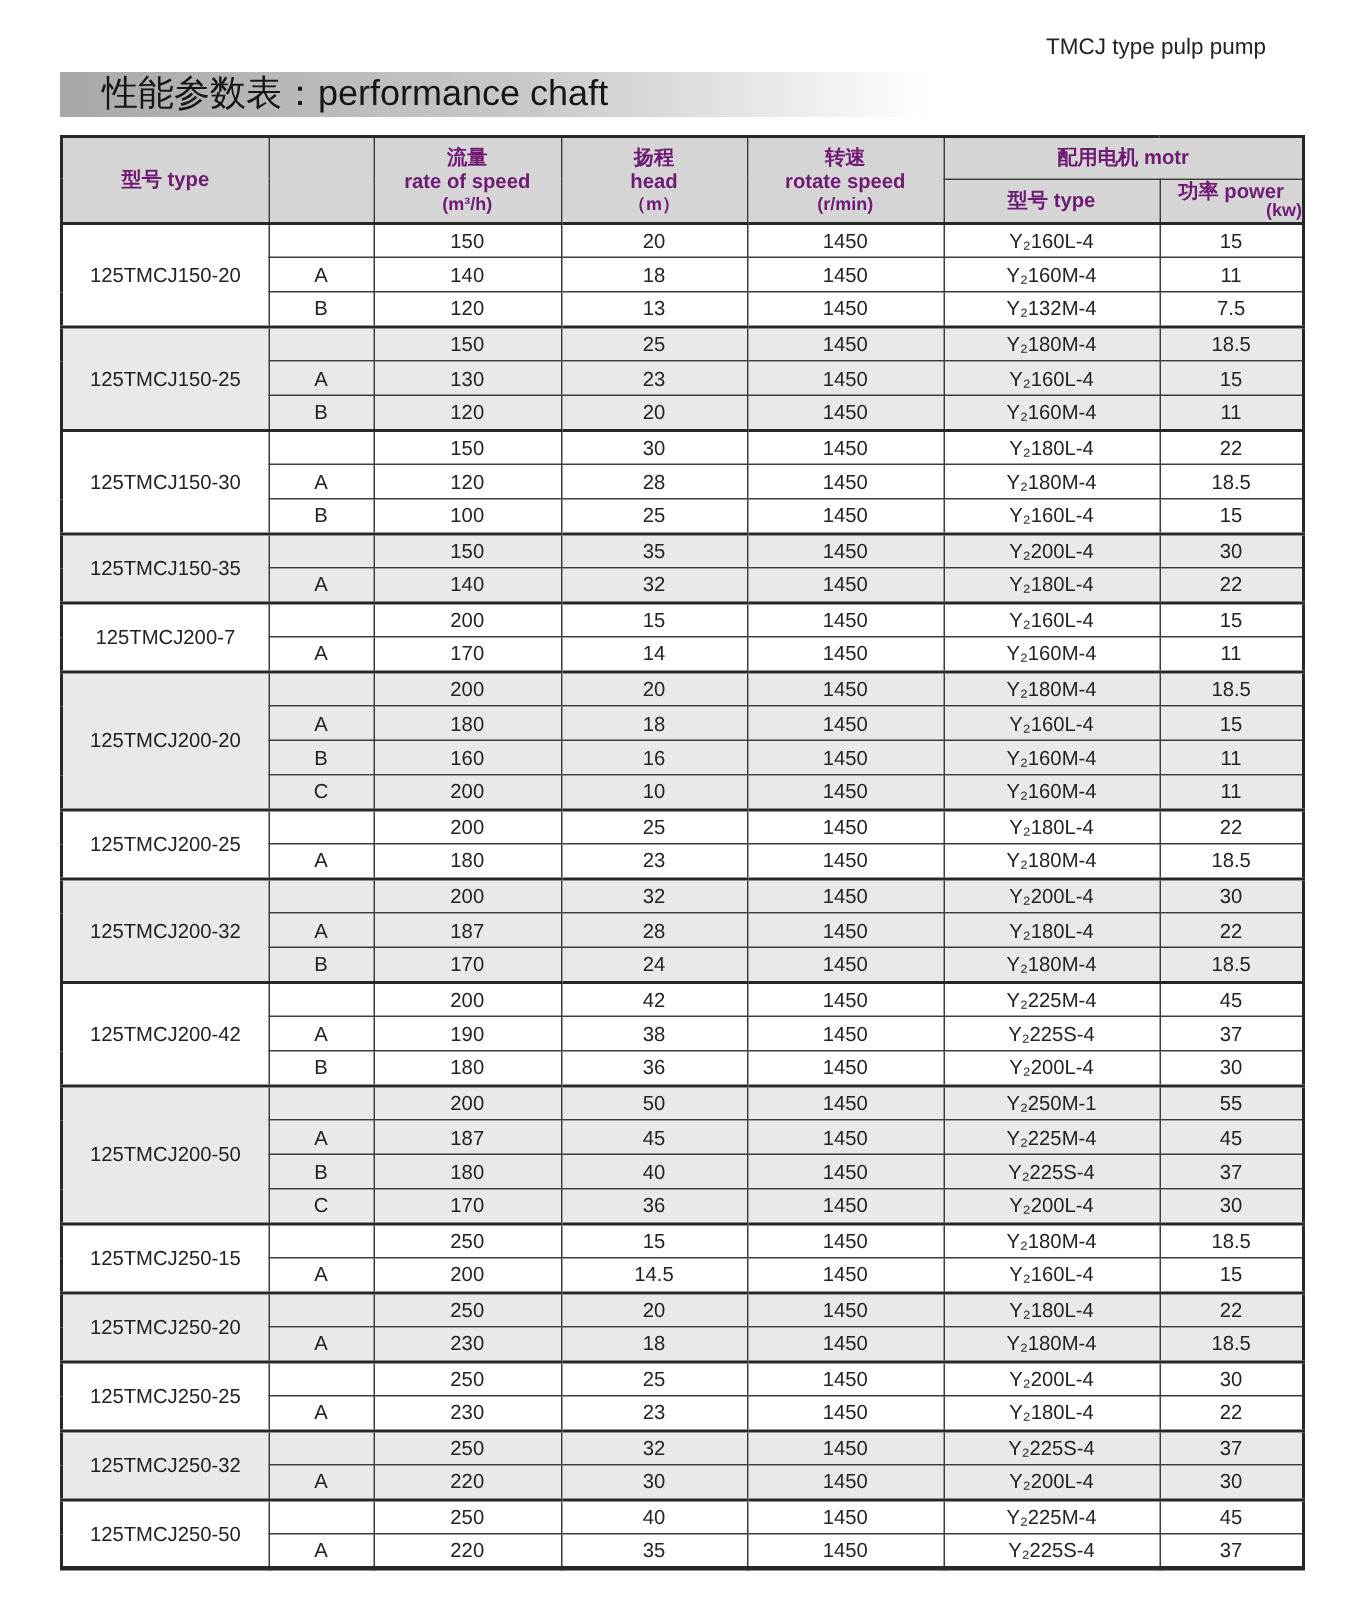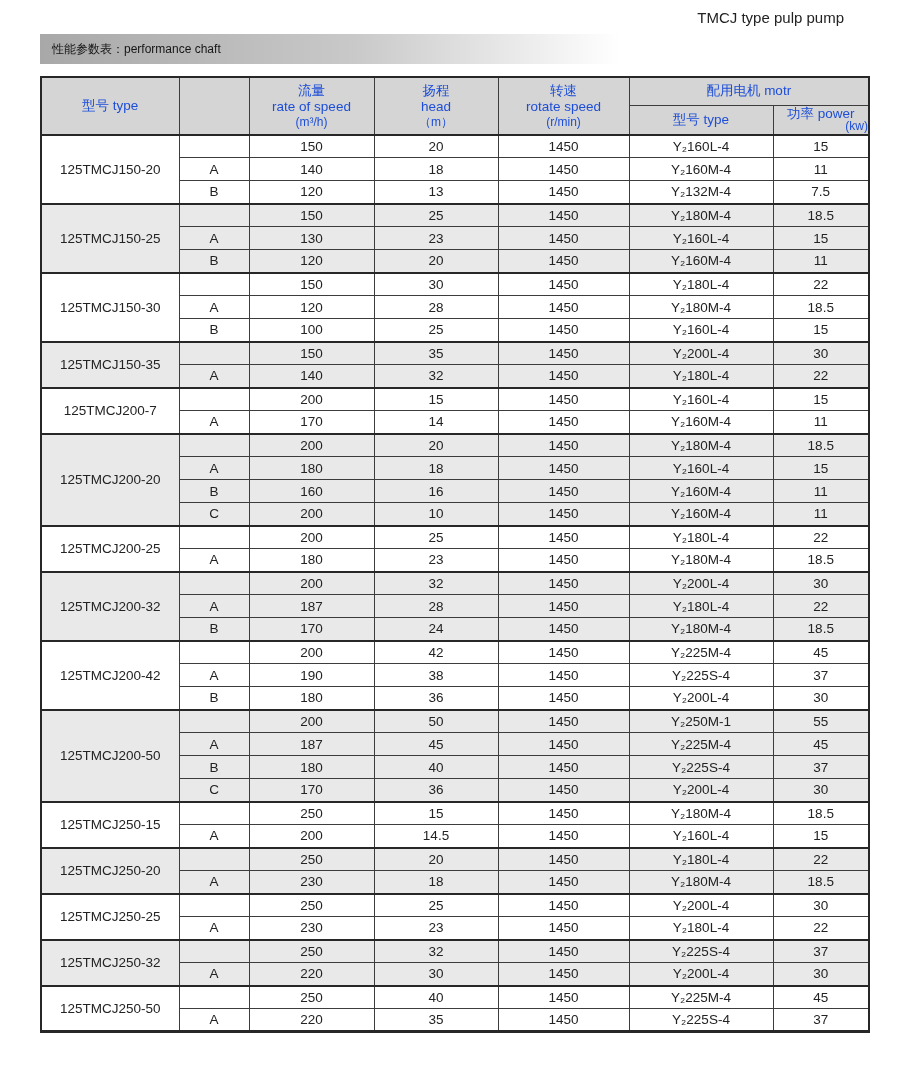--- a/index.html
+++ b/index.html
@@ -17,55 +17,55 @@
     padding: 7px 56px 0 0;
   }
   .title-cn {
     font-size: 23px;
     font-weight: bold;
     letter-spacing: 1px;
     color: #1d1d1d;
   }
   .title-en {
     font-size: 15px;
-    margin-top: 2px;
+    margin-top: 16px;
     color: #222222;
   }
   .section-bar {
     margin: 8px 0 0 40px;
     width: 828px;
     height: 30px;
     line-height: 30px;
-    padding-left: 12px;
+    padding-left: 28px;
     background: linear-gradient(to right, #a8a8a8 0%, #c9c9c9 38%, #ffffff 70%);
-    font-size: 12px;
+    font-size: 24px;
     color: #161616;
     white-space: nowrap;
   }
   table.perf {
     border-collapse: collapse;
     table-layout: fixed;
     width: 828px;
     margin: 12px 0 0 40px;
     border: 2px solid #272727;
     border-bottom-width: 3px;
   }
   .perf th, .perf td {
     border: 1px solid #3c3c3c;
     text-align: center;
     vertical-align: middle;
     padding: 0;
     overflow: hidden;
   }
   .perf thead th {
     background: #d5d5d5;
-    font-weight: normal;
+    font-weight: bold;
     font-size: 13.5px;
     line-height: 1.18;
-    color: #1d4ed8;
+    color: #701a75;
   }
   .perf thead tr.hdr-top th { height: 28px; }
   .perf thead tr.hdr-sub th { height: 23px; }
   .perf thead th .unit { font-size: 12px; }
   .perf thead th .sub-line { display: block; }
   .perf td {
     height: 23px;
     font-size: 13.5px;
     color: #232323;
     background: #ffffff;

